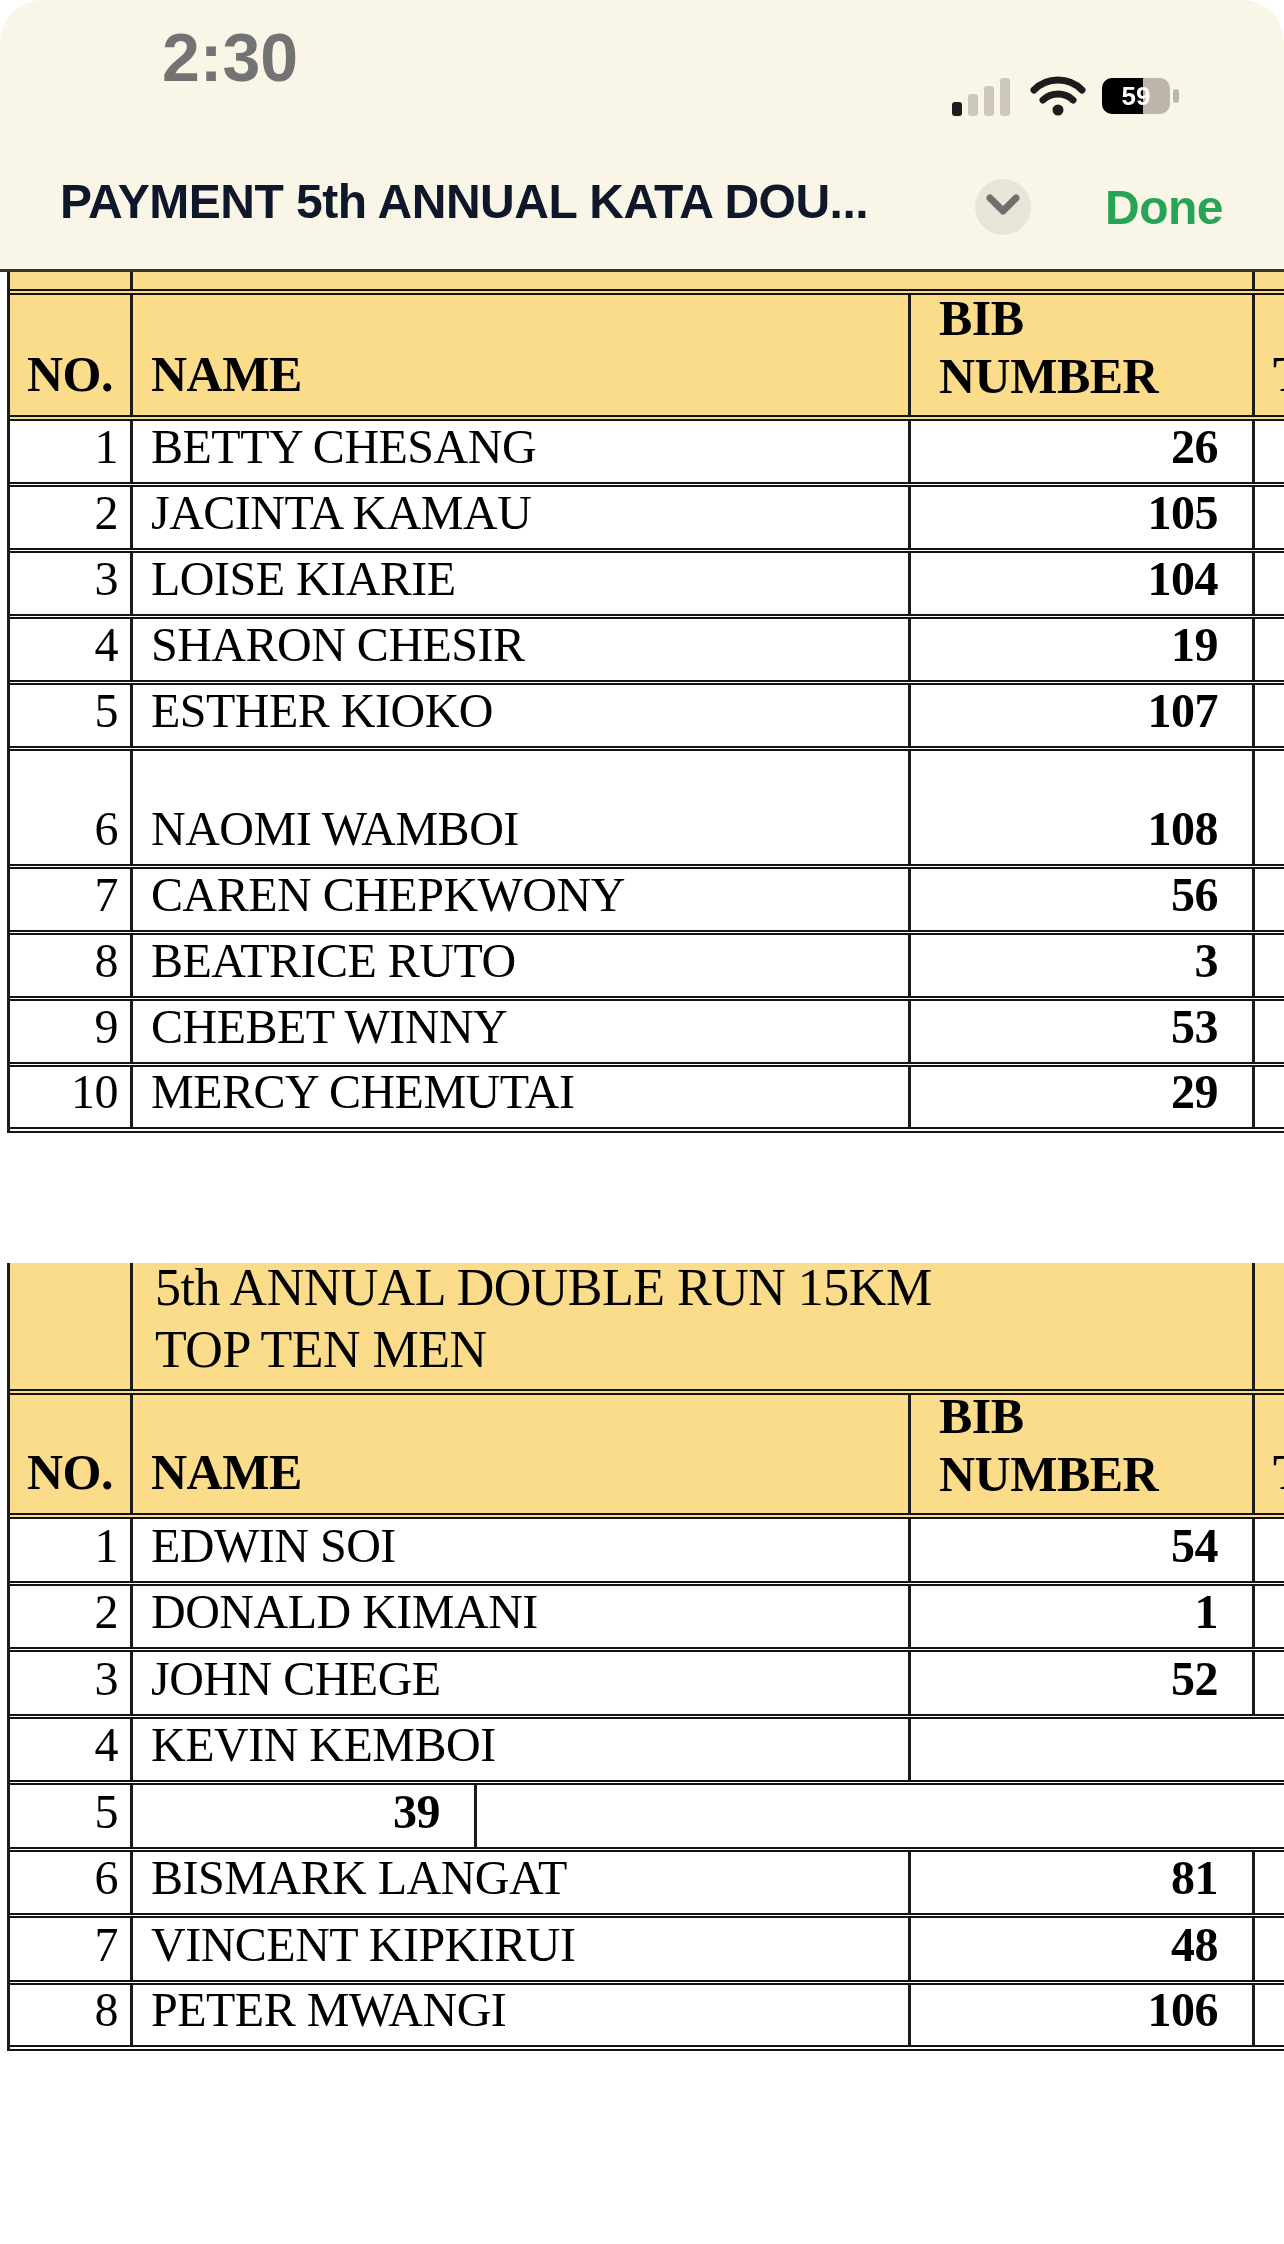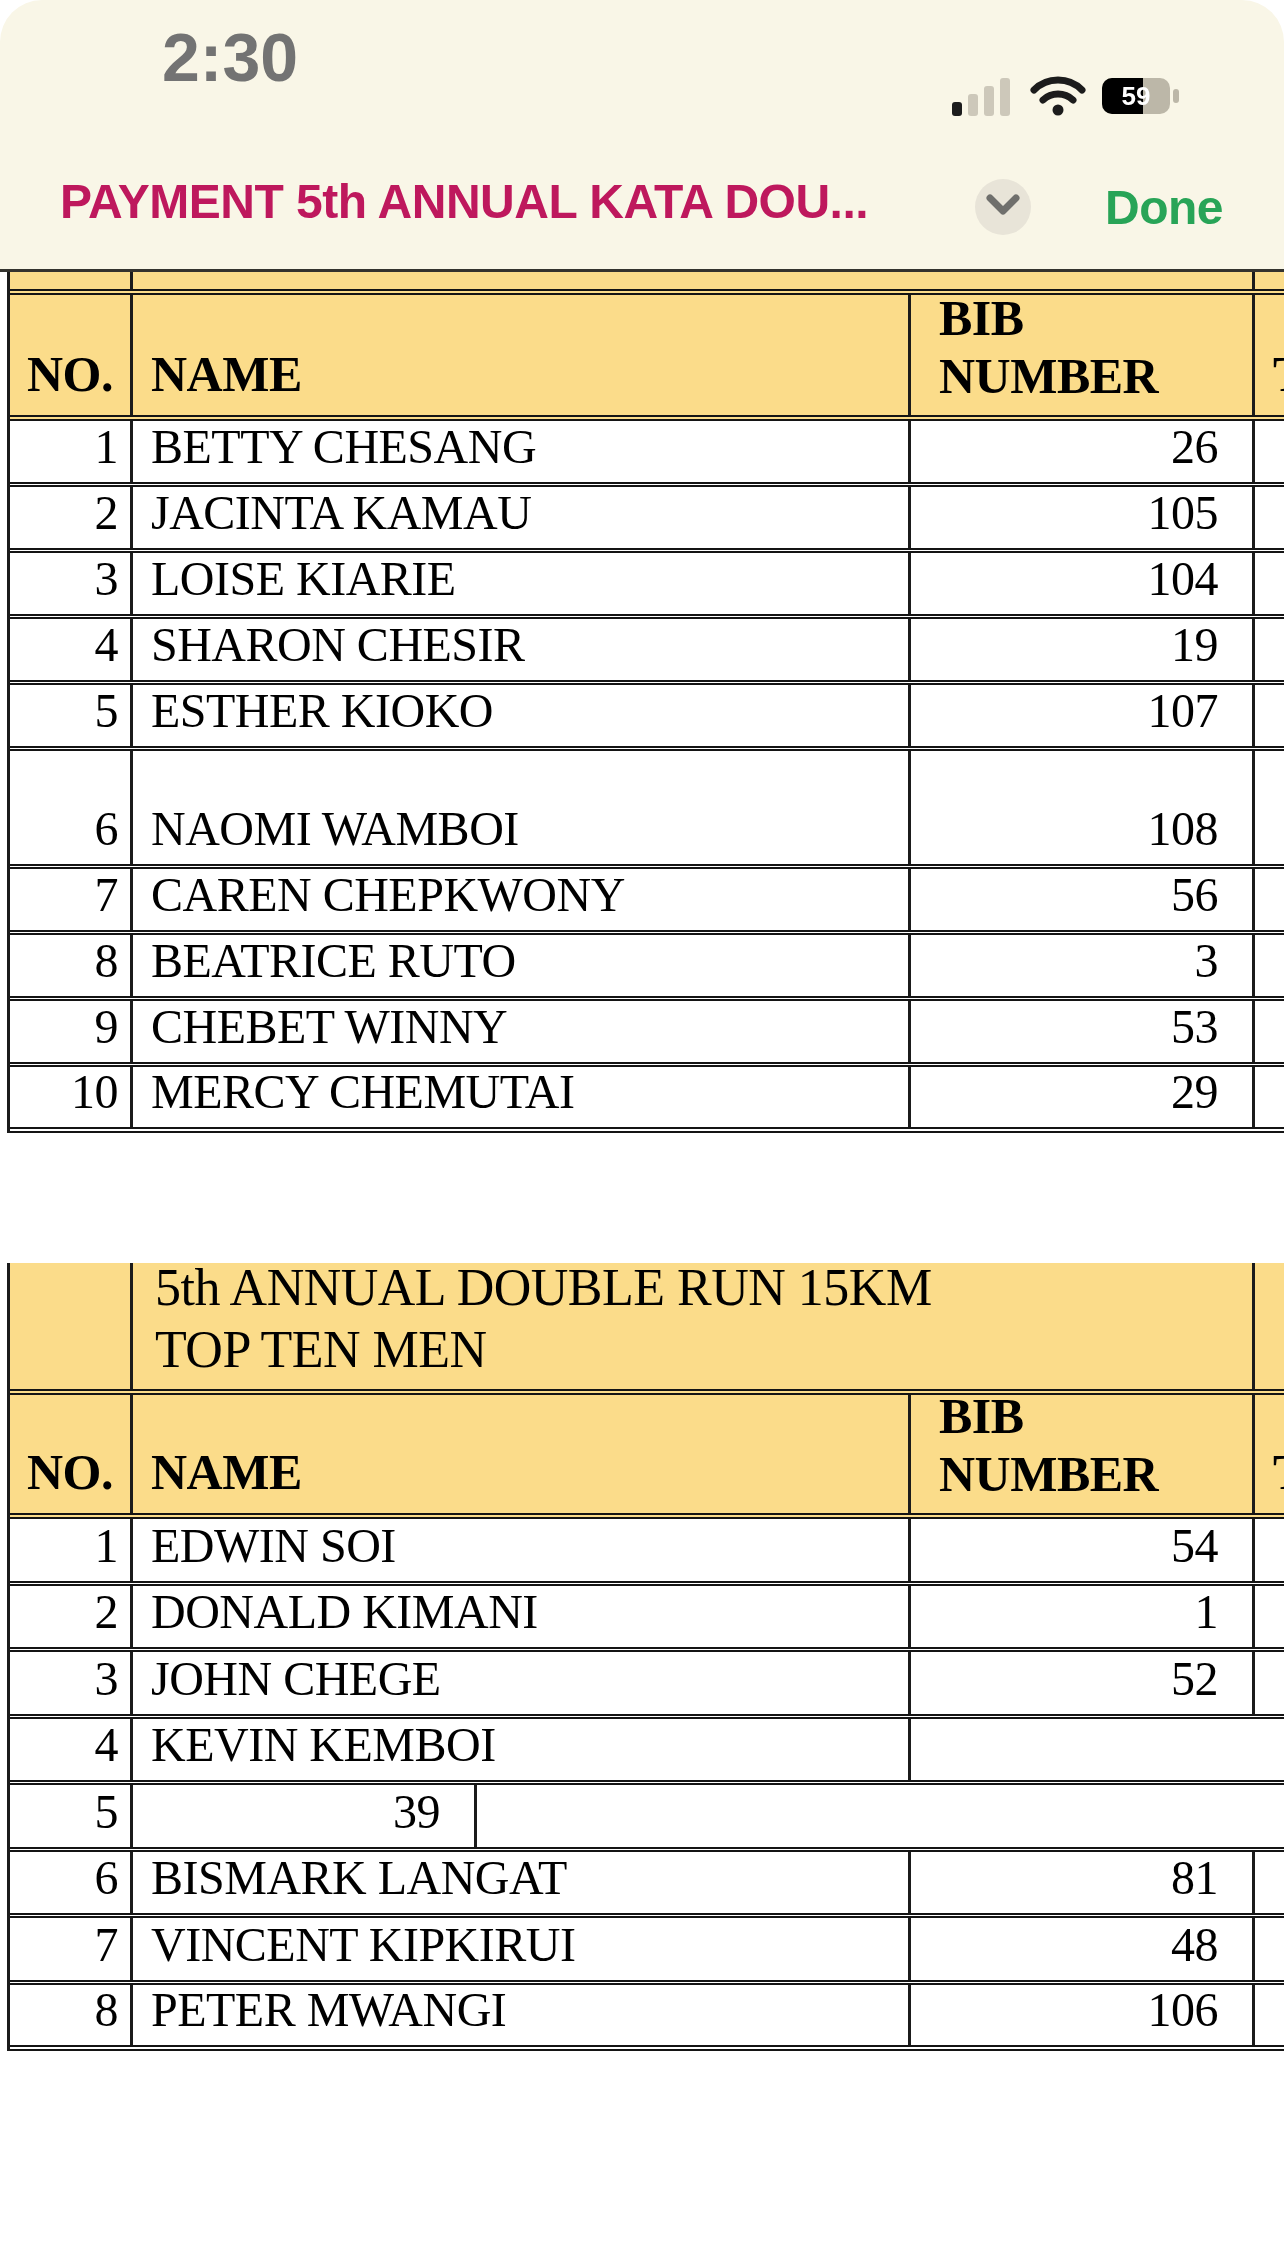--- a/index.html
+++ b/index.html
@@ -20,21 +20,21 @@
     background:var(--chrome-bg);border-bottom:3px solid #34332e;
     border-radius:42px 42px 0 0;z-index:10;box-sizing:content-box;
   }
   .time{
     position:absolute;left:162px;top:18px;font-size:68px;font-weight:700;
     color:#737373;letter-spacing:0px;
   }
   .status-icons{position:absolute;right:104px;top:36px;display:flex;align-items:flex-start;gap:16px;margin-top:40px;}
   .nav-title{
     position:absolute;left:60px;top:174px;font-size:48px;font-weight:700;
-    color:#be185d;letter-spacing:-0.5px;white-space:nowrap;
+    color:#0f172a;letter-spacing:-0.5px;white-space:nowrap;
   }
   .chevron-btn{
     position:absolute;left:975px;top:179px;width:56px;height:56px;border-radius:50%;
     background:#e8e4d8;display:flex;align-items:center;justify-content:center;
   }
   .done-btn{
     position:absolute;left:1105px;top:180px;font-size:48px;font-weight:700;
     color:var(--green);background:none;border:none;padding:0;letter-spacing:-0.5px;
   }
   
@@ -69,21 +69,21 @@
   .hdr .c2{padding:0 0 10px 28px;line-height:58px;}
   .hdr .c3{padding:0 0 12px 18px;}
   
   .row.body{height:66px;}
   #table-men .row.body{height:66.5px;}
   .row.body.tall{height:118px;}
   .row.body:last-child{border-bottom:6px double #141414;}
   .body .cell{font-size:48px;letter-spacing:-0.5px;}
   .body .c0{justify-content:flex-end;padding:0 12px 8px 0;}
   .body .c1{padding:0 0 8px 18px;white-space:nowrap;}
-  .body .c2{justify-content:flex-end;padding:0 34px 8px 0;}
+  .body .c2{justify-content:flex-end;padding:0 34px 8px 0;font-weight:bold;}
 </style>
 </head>
 <body>
 
 <div class="screen">
 
   <div class="chrome">
     <div class="time">2:30</div>
 
     <div class="status-icons">

